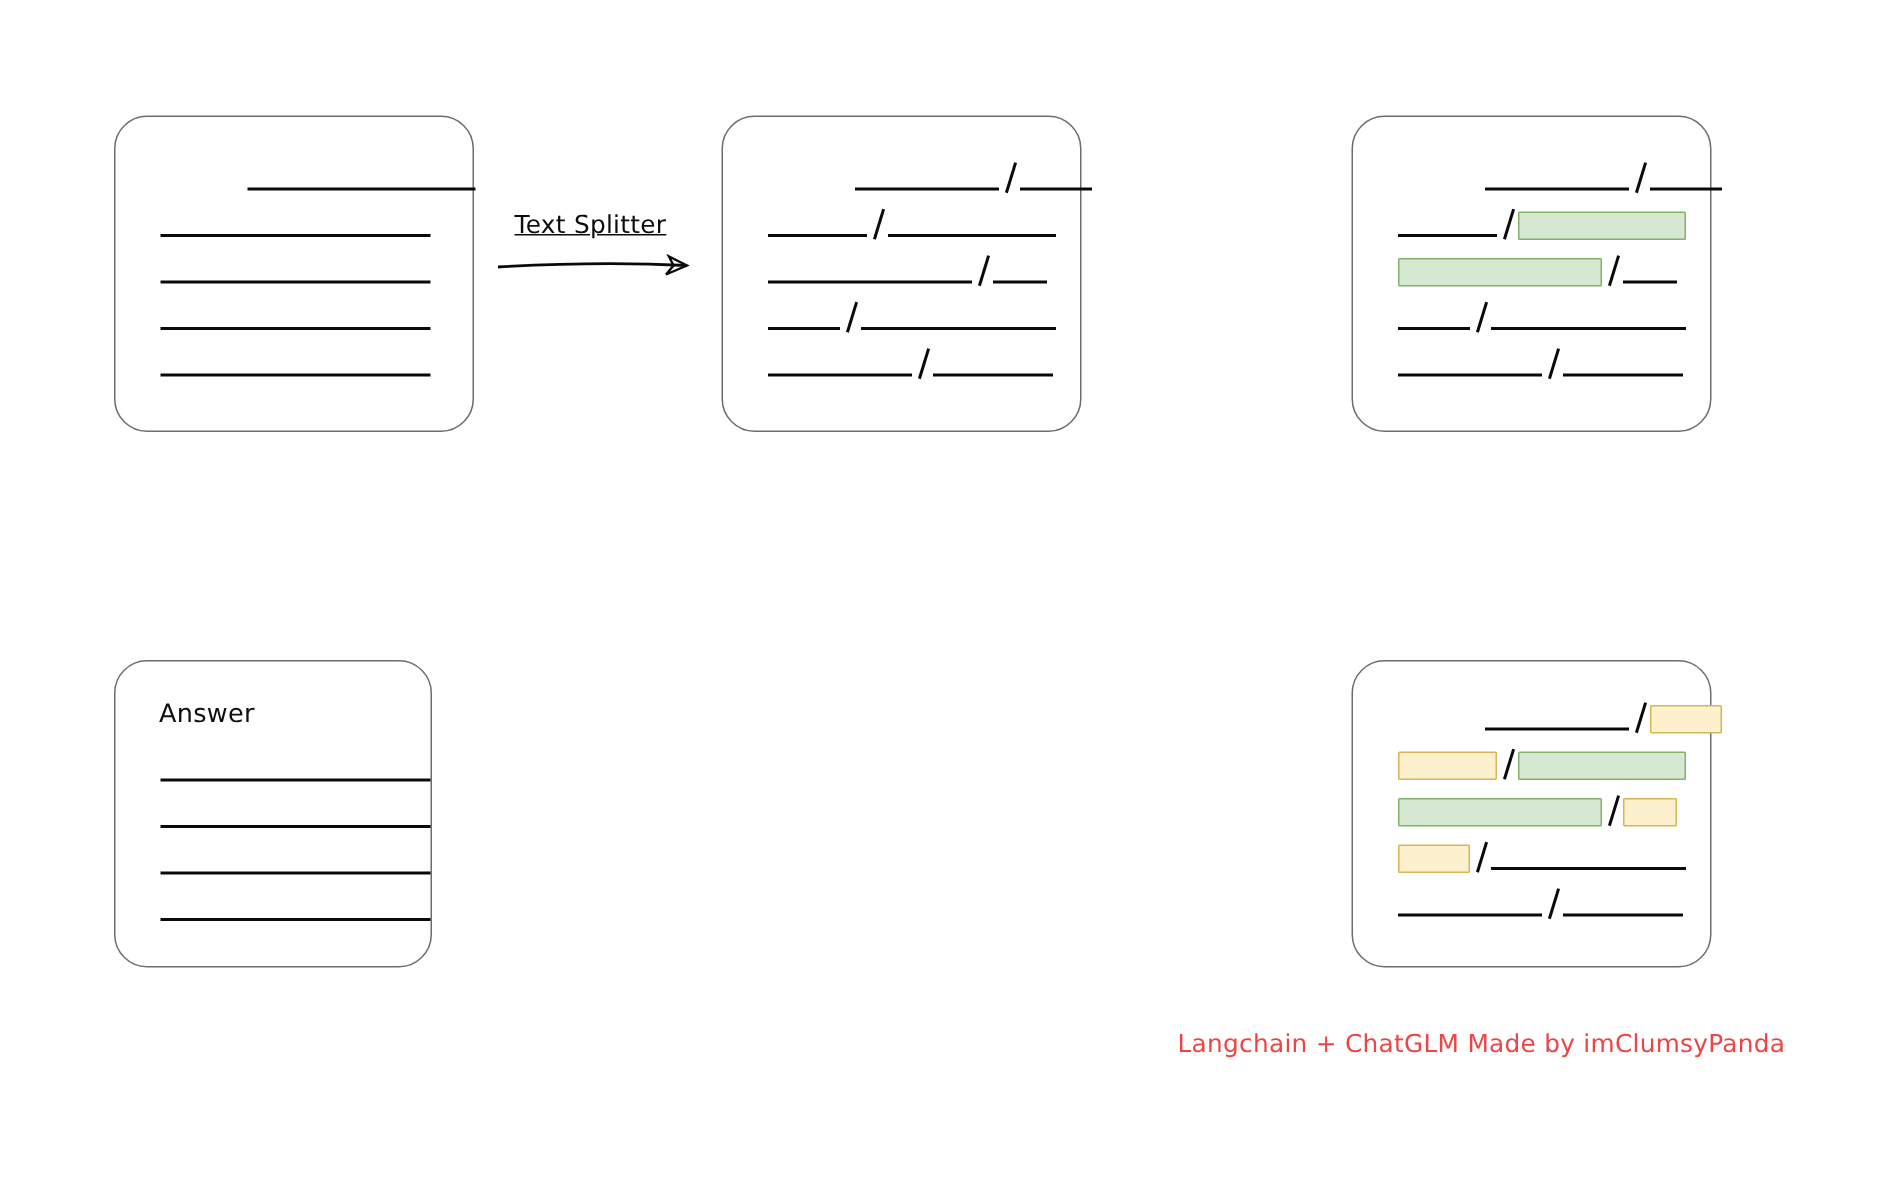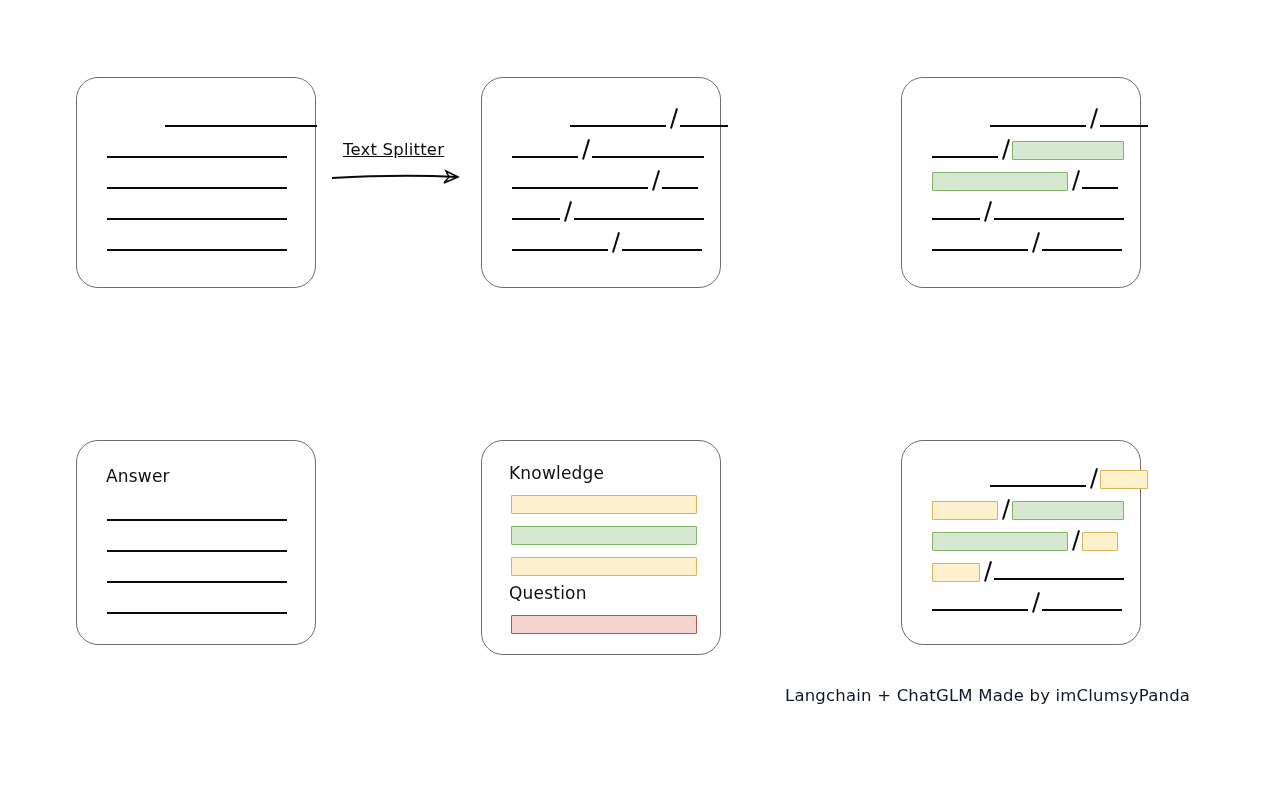--- a/index.html
+++ b/index.html
@@ -110,21 +110,21 @@
     white-space: nowrap;
     letter-spacing: 0.2px;
   }
   .arrow-svg { position: absolute; overflow: visible; }
 
   
   .credit {
     position: absolute;
     font-family: "DejaVu Sans", sans-serif;
     font-size: 16.5px;
-    color: #0f172a;
+    color: #ef4444;
     white-space: nowrap;
     letter-spacing: 0.2px;
   }
 </style>
 </head>
 <body>
 
 <div id="canvas">
 
   <div class="doc-box" style="left:76px; top:77px; width:240px; height:211px;">
@@ -237,31 +237,23 @@
       <span class="seg-plain" style="width:130px;"></span>
     </div>
     <div class="line-row" style="left:30px; top:152px;">
       <span class="seg-plain" style="width:96px;"></span>
       <span class="slash"></span>
       <span class="seg-plain" style="width:80px;"></span>
     </div>
   </div>
 
 
-  <div class="doc-box" style="left:481px; top:440px; width:240px; height:215px;">
-    <span class="box-label" style="left:27px; top:22px;">Knowledge</span>
-    <div class="kq-bar fill-yellow" style="left:29px; top:54px; width:186px;"></div>
-    <div class="kq-bar fill-green" style="left:29px; top:85px; width:186px;"></div>
-    <div class="kq-bar fill-yellow" style="left:29px; top:116px; width:186px;"></div>
-    <span class="box-label" style="left:27px; top:142px;">Question</span>
-    <div class="kq-bar fill-red" style="left:29px; top:174px; width:186px;"></div>
-  </div>
-
-
-  <div class="doc-box" style="left:76px; top:440px; width:240px; height:205px;">
+
+
+  <div class="doc-box" style="left:76px; top:440px; width:212px; height:205px;">
     <span class="box-label" style="left:29px; top:25px;">Answer</span>
     <div class="line-row" style="left:30px; top:62px;">
       <span class="seg-plain" style="width:180px;"></span>
     </div>
     <div class="line-row" style="left:30px; top:93px;">
       <span class="seg-plain" style="width:180px;"></span>
     </div>
     <div class="line-row" style="left:30px; top:124px;">
       <span class="seg-plain" style="width:180px;"></span>
     </div>

